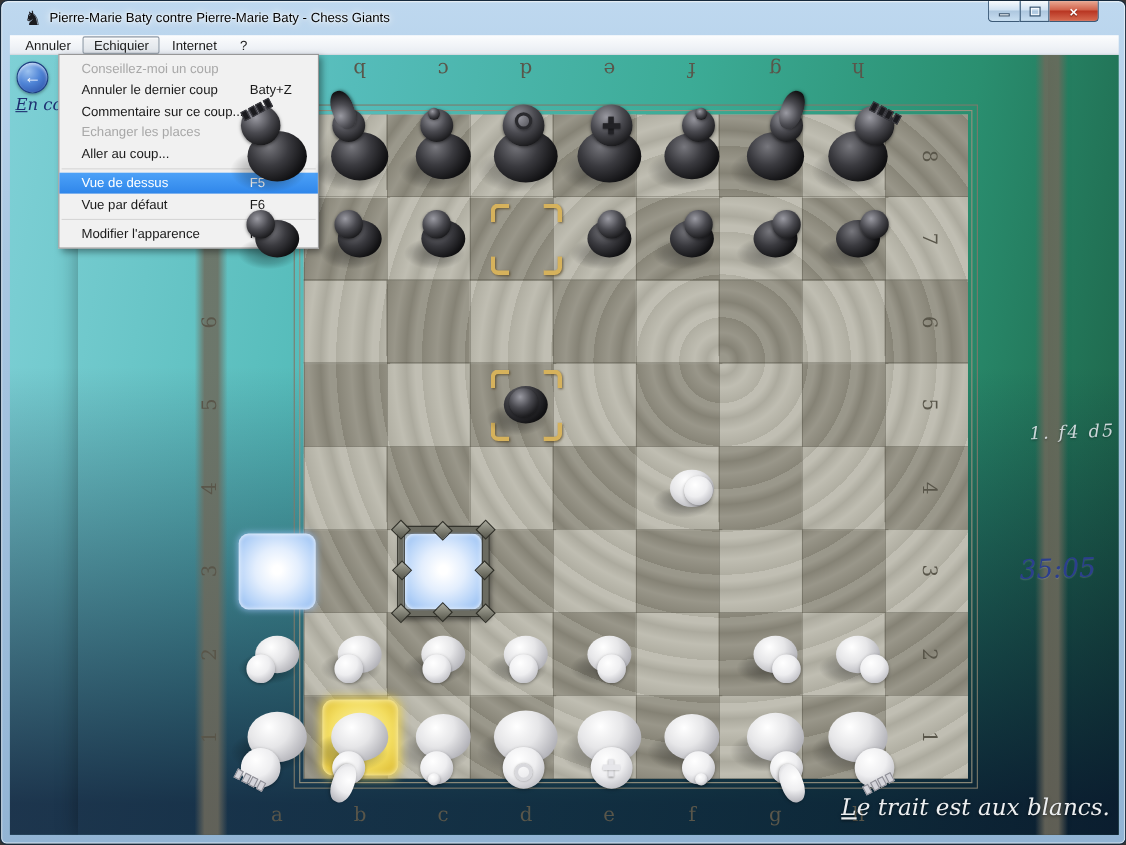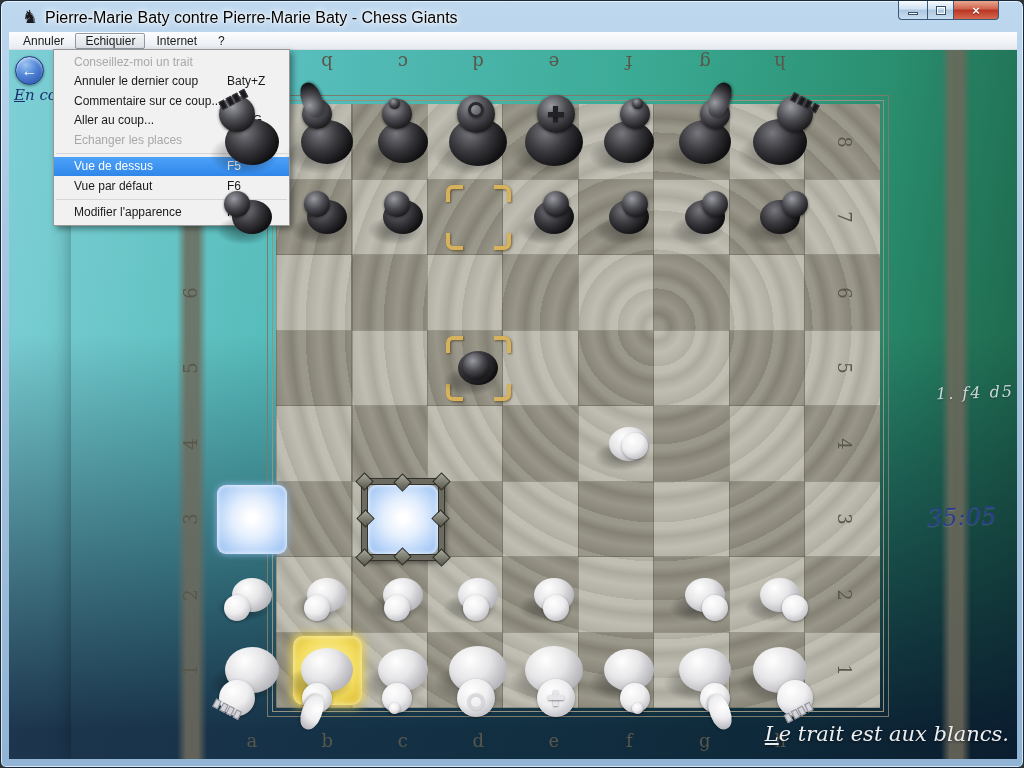--- a/index.html
+++ b/index.html
@@ -7,21 +7,21 @@
               font-family:"Liberation Sans", sans-serif; }
 
   
   .win { position:absolute; left:0; top:0; width:1024px; height:768px;
          border:1px solid #16293c; border-radius:7px 7px 6px 6px;
          background:linear-gradient(180deg,#bed8ef 0%,#a9c7e2 30%,#92b4d4 100%);
          box-shadow:inset 0 0 0 1px rgba(255,255,255,.65); }
   .titlebar { position:absolute; left:0; top:0; width:100%; height:31px; }
   .win-icon { position:absolute; left:19px; top:6px; width:20px; height:20px;
               font-size:18px; line-height:20px; color:#1b1b1f; text-align:center; }
-  .win-title { position:absolute; left:44px; top:8px; font-size:16px; color:#000;
+  .win-title { position:absolute; left:44px; top:8px; font-size:12px; color:#000;
                text-shadow:0 0 6px #fff,0 0 10px #fff,0 0 2px #fff; white-space:nowrap; }
   .caption-btns { position:absolute; right:24px; top:0; height:19px; display:flex; }
   .cap-btn { height:19px; border:1px solid #3c5a77; border-top:none;
              background:linear-gradient(180deg,rgba(255,255,255,.85) 0%,rgba(220,232,244,.6) 45%,rgba(160,185,210,.55) 50%,rgba(205,225,242,.7) 100%);
              display:flex; align-items:center; justify-content:center; position:relative; }
   .cap-btn.min { width:29px; border-radius:0 0 0 4px; border-right:none; }
   .cap-btn.max { width:27px; }
   .cap-btn.close { width:45px; border-radius:0 0 4px 0; border-left:none;
              background:linear-gradient(180deg,#e9a791 0%,#d0614a 45%,#b83522 50%,#d66a50 100%); }
   .glyph-min { width:10px; height:3px; background:#fff; border:1px solid #35506b; margin-top:6px; }
@@ -438,38 +438,38 @@
     <div class="back-btn"><span>←</span></div>
 
     <div class="script status-top"><b id="st-first">E</b><span id="st-rest">n cours...</span></div>
     <div class="script moves">1. f4  d5</div>
     <div class="script clock">35:05</div>
     <div class="script turn-msg"><b id="tm-first">L</b><span id="tm-rest">e trait est aux blancs.</span></div>
   </div>
 
   <div class="menu" id="dropdown">
       <div class="menu-item disabled">
-        <span>Conseillez-moi un trait</span>
+        <span>Conseillez-moi un coup</span>
         <span class="sc"></span>
       </div>
       <div class="menu-item">
         <span>Annuler le dernier coup</span>
         <span class="sc">Baty+Z</span>
       </div>
       <div class="menu-item">
         <span>Commentaire sur ce coup...</span>
         <span class="sc"></span>
       </div>
+      <div class="menu-item disabled">
+        <span>Echanger les places</span>
+        <span class="sc"></span>
+      </div>
       <div class="menu-item">
         <span>Aller au coup...</span>
         <span class="sc">Ctrl+G</span>
-      </div>
-      <div class="menu-item disabled">
-        <span>Echanger les places</span>
-        <span class="sc"></span>
       </div>
       <div class="menu-sep"></div>
       <div class="menu-item active">
         <span>Vue de dessus</span>
         <span class="sc">F5</span>
       </div>
       <div class="menu-item">
         <span>Vue par défaut</span>
         <span class="sc">F6</span>
       </div>

